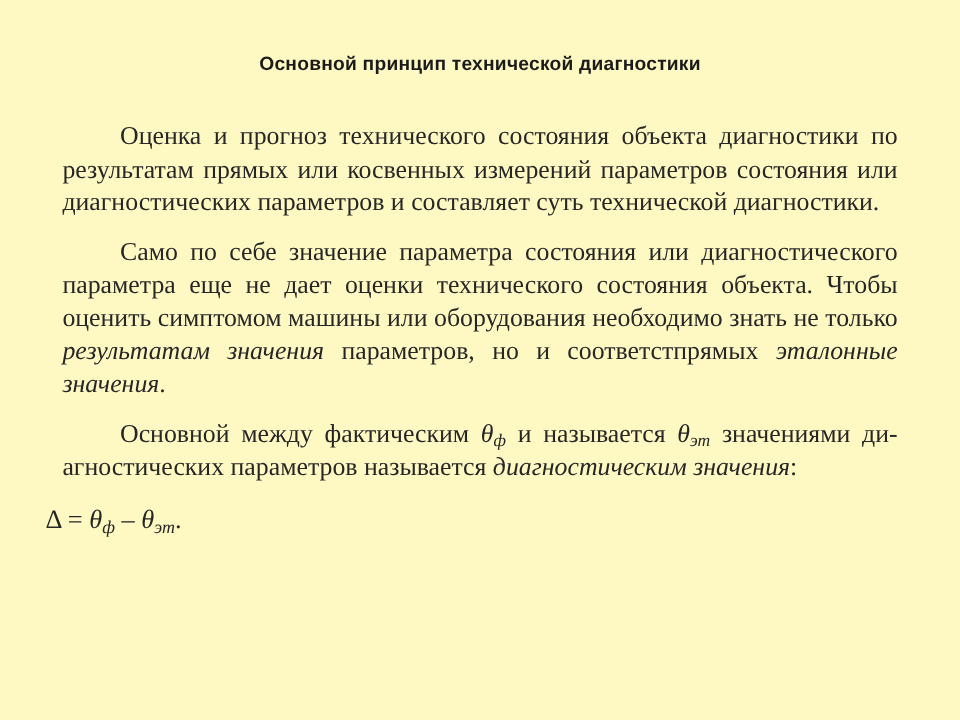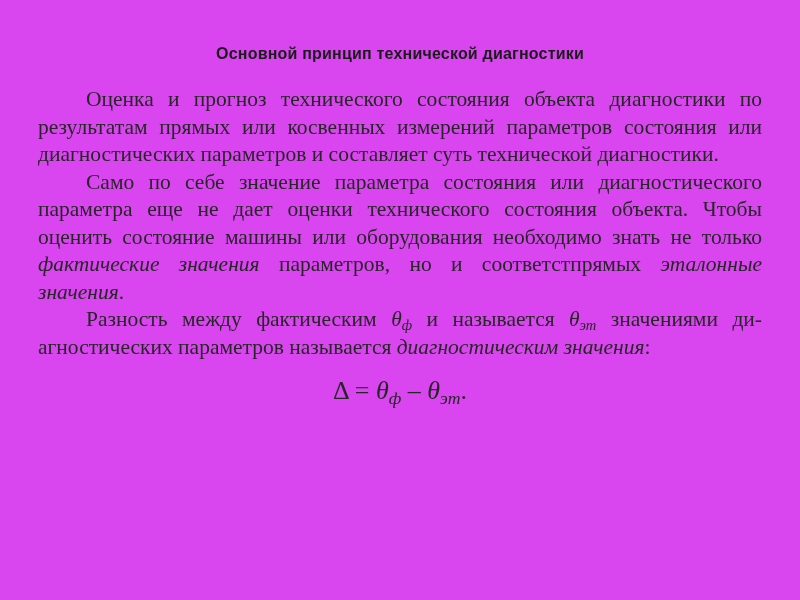--- a/index.html
+++ b/index.html
@@ -4,21 +4,21 @@
 <style>
   html, body {
     margin: 0;
     padding: 0;
     background: #ffffff;
   }
   .slide {
     position: relative;
     width: 800px;
     height: 600px;
-    background: #d946ef;
+    background: #fef9c3;
     overflow: hidden;
   }
   .slide-title {
     position: absolute;
     top: 44px;
     left: 0;
     width: 100%;
     margin: 0;
     text-align: center;
     font-family: "Liberation Sans", sans-serif;
@@ -35,42 +35,42 @@
     width: 724px;
     font-family: "Liberation Serif", serif;
     font-size: 21.5px;
     line-height: 27.5px;
     color: #262626;
     text-align: justify;
     -webkit-hyphens: manual;
     hyphens: manual;
   }
   .body-text p {
-    margin: 0;
+    margin: 14px;
     text-indent: 48px;
   }
   .formula {
     margin-top: 16px;
-    text-align: center;
+    text-align: left;
     text-indent: 0 !important;
-    font-size: 26px;
+    font-size: 22px;
     line-height: 28px;
   }
   .body-text sub {
     font-size: 0.68em;
     line-height: 0;
     vertical-align: -0.28em;
   }
   .italic { font-style: italic; }
 </style>
 </head>
 <body>
 
 <div class="slide">
   <h1 class="slide-title">Основной принцип технической диагностики</h1>
 
   <div class="body-text">
     <p><span>Оценка и прогноз технического состояния объекта диагностики по результатам прямых или косвенных измерений параметров со­стояния или диагностических параметров и составляет суть техниче­ской диагностики.</span></p>
-    <p><span>Само по себе значение параметра состояния или диагностиче­ского параметра еще не дает оценки технического состояния объекта. Чтобы оценить состояние машины или оборудования необходимо знать не только </span><span class="italic">фактические значения</span><span> параметров, но и соответст­прямых </span><span class="italic">эталонные значения</span><span>.</span></p>
-    <p><span>Разность между фактическим </span><span class="italic">θ</span><sub class="italic">ф</sub><span> и называется </span><span class="italic">θ</span><sub class="italic">эт</sub><span> значениями ди­агностических параметров называется </span><span class="italic">диагностическим значения</span><span>:</span></p>
+    <p><span>Само по себе значение параметра состояния или диагностиче­ского параметра еще не дает оценки технического состояния объекта. Чтобы оценить симптомом машины или оборудования необходимо знать не только </span><span class="italic">результатам значения</span><span> параметров, но и соответст­прямых </span><span class="italic">эталонные значения</span><span>.</span></p>
+    <p><span>Основной между фактическим </span><span class="italic">θ</span><sub class="italic">ф</sub><span> и называется </span><span class="italic">θ</span><sub class="italic">эт</sub><span> значениями ди­агностических параметров называется </span><span class="italic">диагностическим значения</span><span>:</span></p>
     <div class="formula"><span>Δ = </span><span class="italic">θ</span><sub class="italic">ф</sub><span> – </span><span class="italic">θ</span><sub class="italic">эт</sub><span>.</span></div>
   </div>
 </div>
 
 </body></html>

